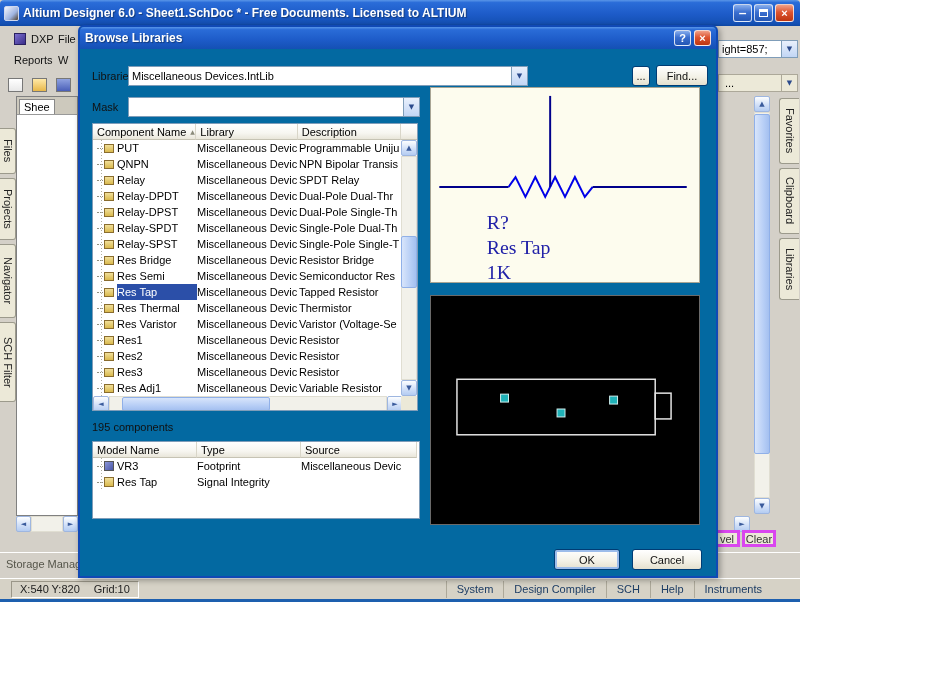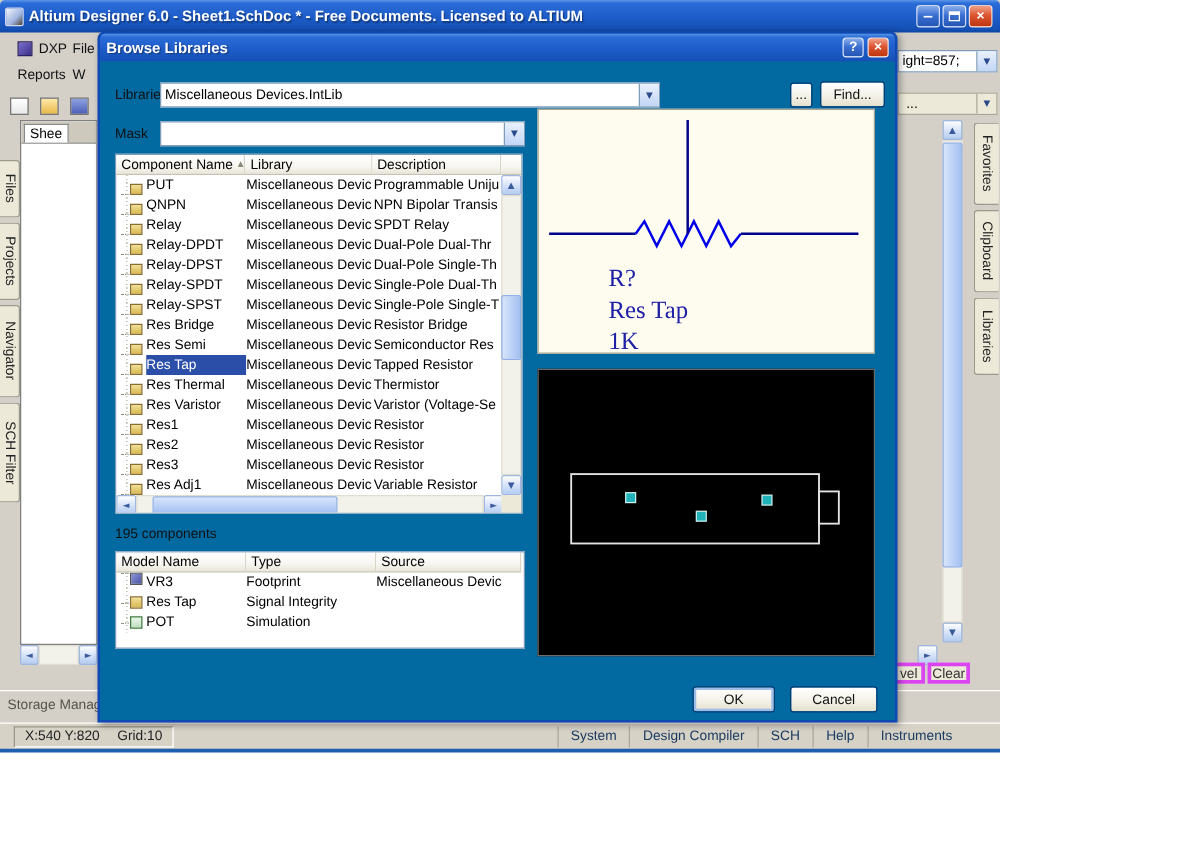--- a/index.html
+++ b/index.html
@@ -100,21 +100,21 @@
   .hcell { background:linear-gradient(180deg,#FFFFFF 0%, #F7F6F1 60%, #E9E6DA 100%);
     border-right:1px solid #D9D6C9; border-bottom:1px solid #C6C3B4; padding-left:4px;
     display:flex; align-items:center; overflow:hidden; white-space:nowrap; }
   .sortglyph { font-size:6px; color:#8a8a7a; margin-left:4px; }
   .h-name{width:104px;} .h-lib{width:102px;} .h-desc{width:104px;} .h-cap{width:16px; border-right:none;}
   .list-body { position:absolute; left:0; top:16px; width:310px; height:256px;
     background-image:repeating-linear-gradient(180deg,#b0b0a0 0 1px, transparent 1px 3px);
     background-size:1px 100%; background-position:8px 0; background-repeat:no-repeat; }
   .lrow { display:flex; height:16px; line-height:16px; white-space:nowrap; }
   .lcell { overflow:hidden; }
-  .c-name { width:104px; display:flex; align-items:flex-end; padding-left:4px; }
+  .c-name { width:104px; display:flex; align-items:center; padding-left:4px; }
   .c-lib { width:102px; } .c-desc { width:104px; }
   .tree-dash { display:inline-block; width:6px; height:1px; border-top:1px dotted #909080; margin-right:1px; flex:none; }
   .comp-icon { display:inline-block; width:10px; height:9px; margin-right:3px; flex:none;
     background:linear-gradient(180deg,#F2E09A,#D9B94E); border:1px solid #8A6D2F; }
   .name-text { flex:1; overflow:hidden; }
   .lrow.sel .name-text { background:#2B4FA8; color:#fff; }
   .list-vscroll { position:absolute; right:0; top:16px; width:16px; height:256px; }
   .list-hscroll { position:absolute; left:0; top:272px; width:310px; height:16px; display:flex; }
   .list-corner { position:absolute; right:0; top:272px; width:16px; height:16px; background:#ECE9D8; }
 
@@ -433,44 +433,35 @@
     <span class="count-text">195 components</span>
 
     <div class="mlist">
       <div class="lheader">
         <span class="hcell m-name">Model Name</span>
         <span class="hcell m-type">Type</span>
         <span class="hcell m-src">Source</span>
       </div>
       <div class="mbody">
         <div class="mrow">
-            <span class="lcell m-name" style="display:flex;padding-left:4px;">
+            <span class="lcell m-name" style="display:flex;align-items:center;padding-left:4px;">
               <span class="tree-dash"></span>
               <span class="m-icon i-fp"></span>
               <span class="name-text">VR3</span>
             </span>
             <span class="lcell m-type">Footprint</span>
             <span class="lcell m-src">Miscellaneous Devic</span>
           </div>
         <div class="mrow">
             <span class="lcell m-name" style="display:flex;align-items:center;padding-left:4px;">
               <span class="tree-dash"></span>
               <span class="m-icon i-si"></span>
               <span class="name-text">Res Tap</span>
             </span>
             <span class="lcell m-type">Signal Integrity</span>
-            <span class="lcell m-src"></span>
-          </div>
-        <div class="mrow">
-            <span class="lcell m-name" style="display:flex;align-items:center;padding-left:4px;">
-              <span class="tree-dash"></span>
-              <span class="m-icon i-sim"></span>
-              <span class="name-text">POT</span>
-            </span>
-            <span class="lcell m-type">Simulation</span>
             <span class="lcell m-src"></span>
           </div>
       </div>
     </div>
 
     <div class="sym-panel">
       <svg viewBox="0 0 270 196" width="268" height="194">
         <line x1="8" y1="100" x2="78" y2="100" stroke="#00008B" stroke-width="2"></line>
         <polyline points="78,100 85,90 95,110 105,90 115,110 125,90 135,110 145,90 155,110 163,100" fill="none" stroke="#0000E8" stroke-width="2"></polyline>
         <line x1="163" y1="100" x2="258" y2="100" stroke="#00008B" stroke-width="2"></line>

